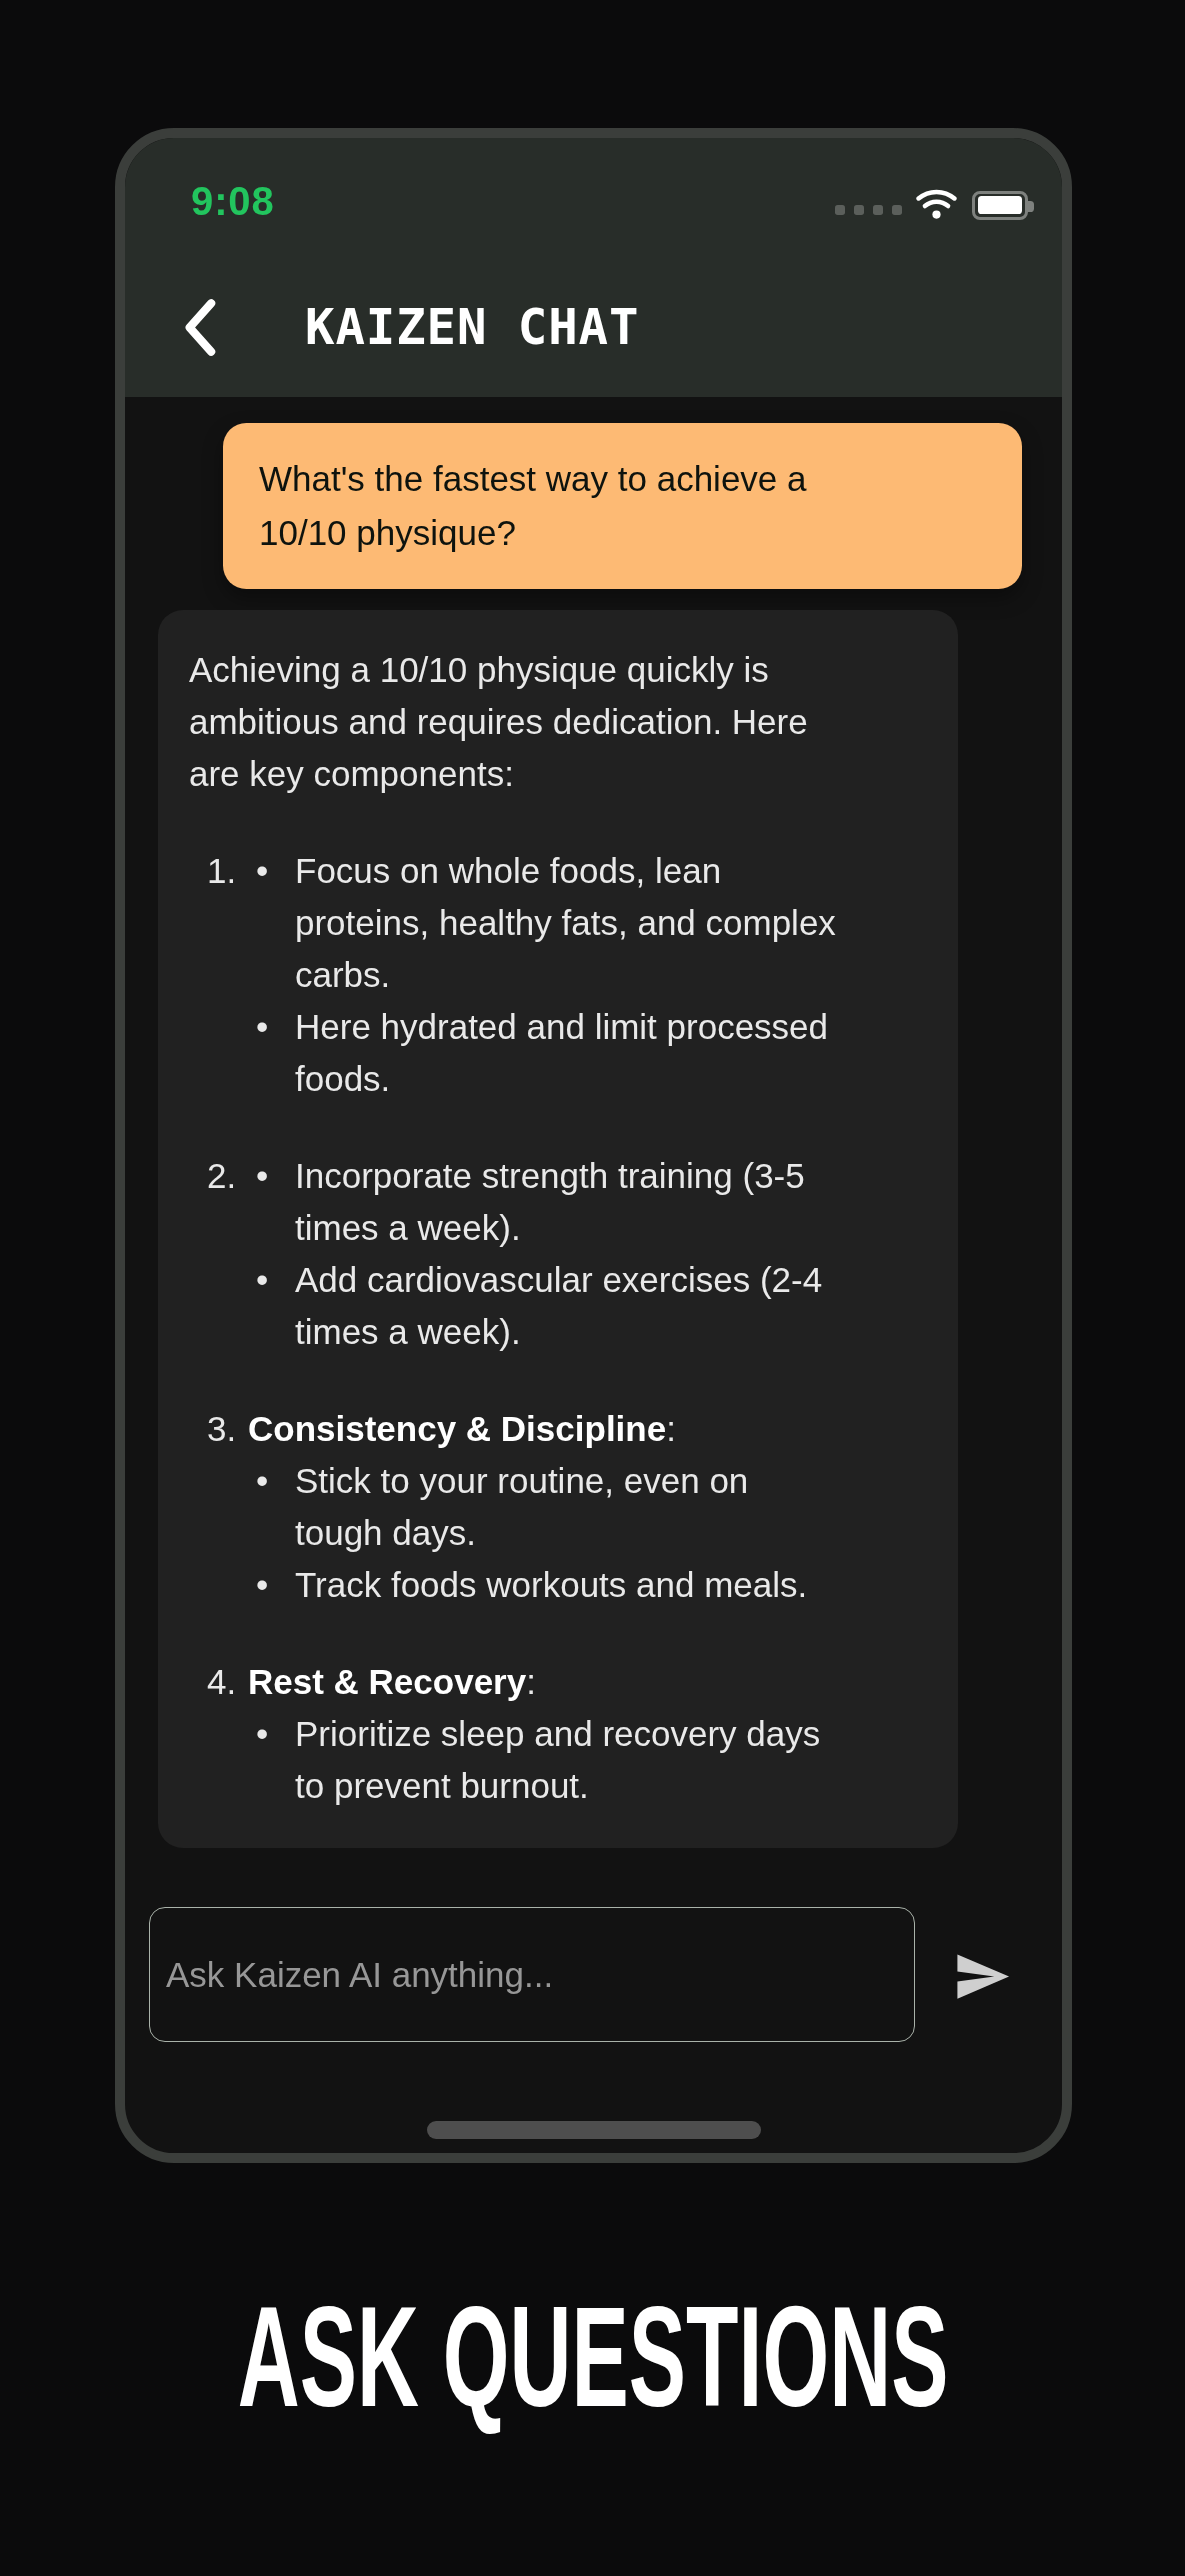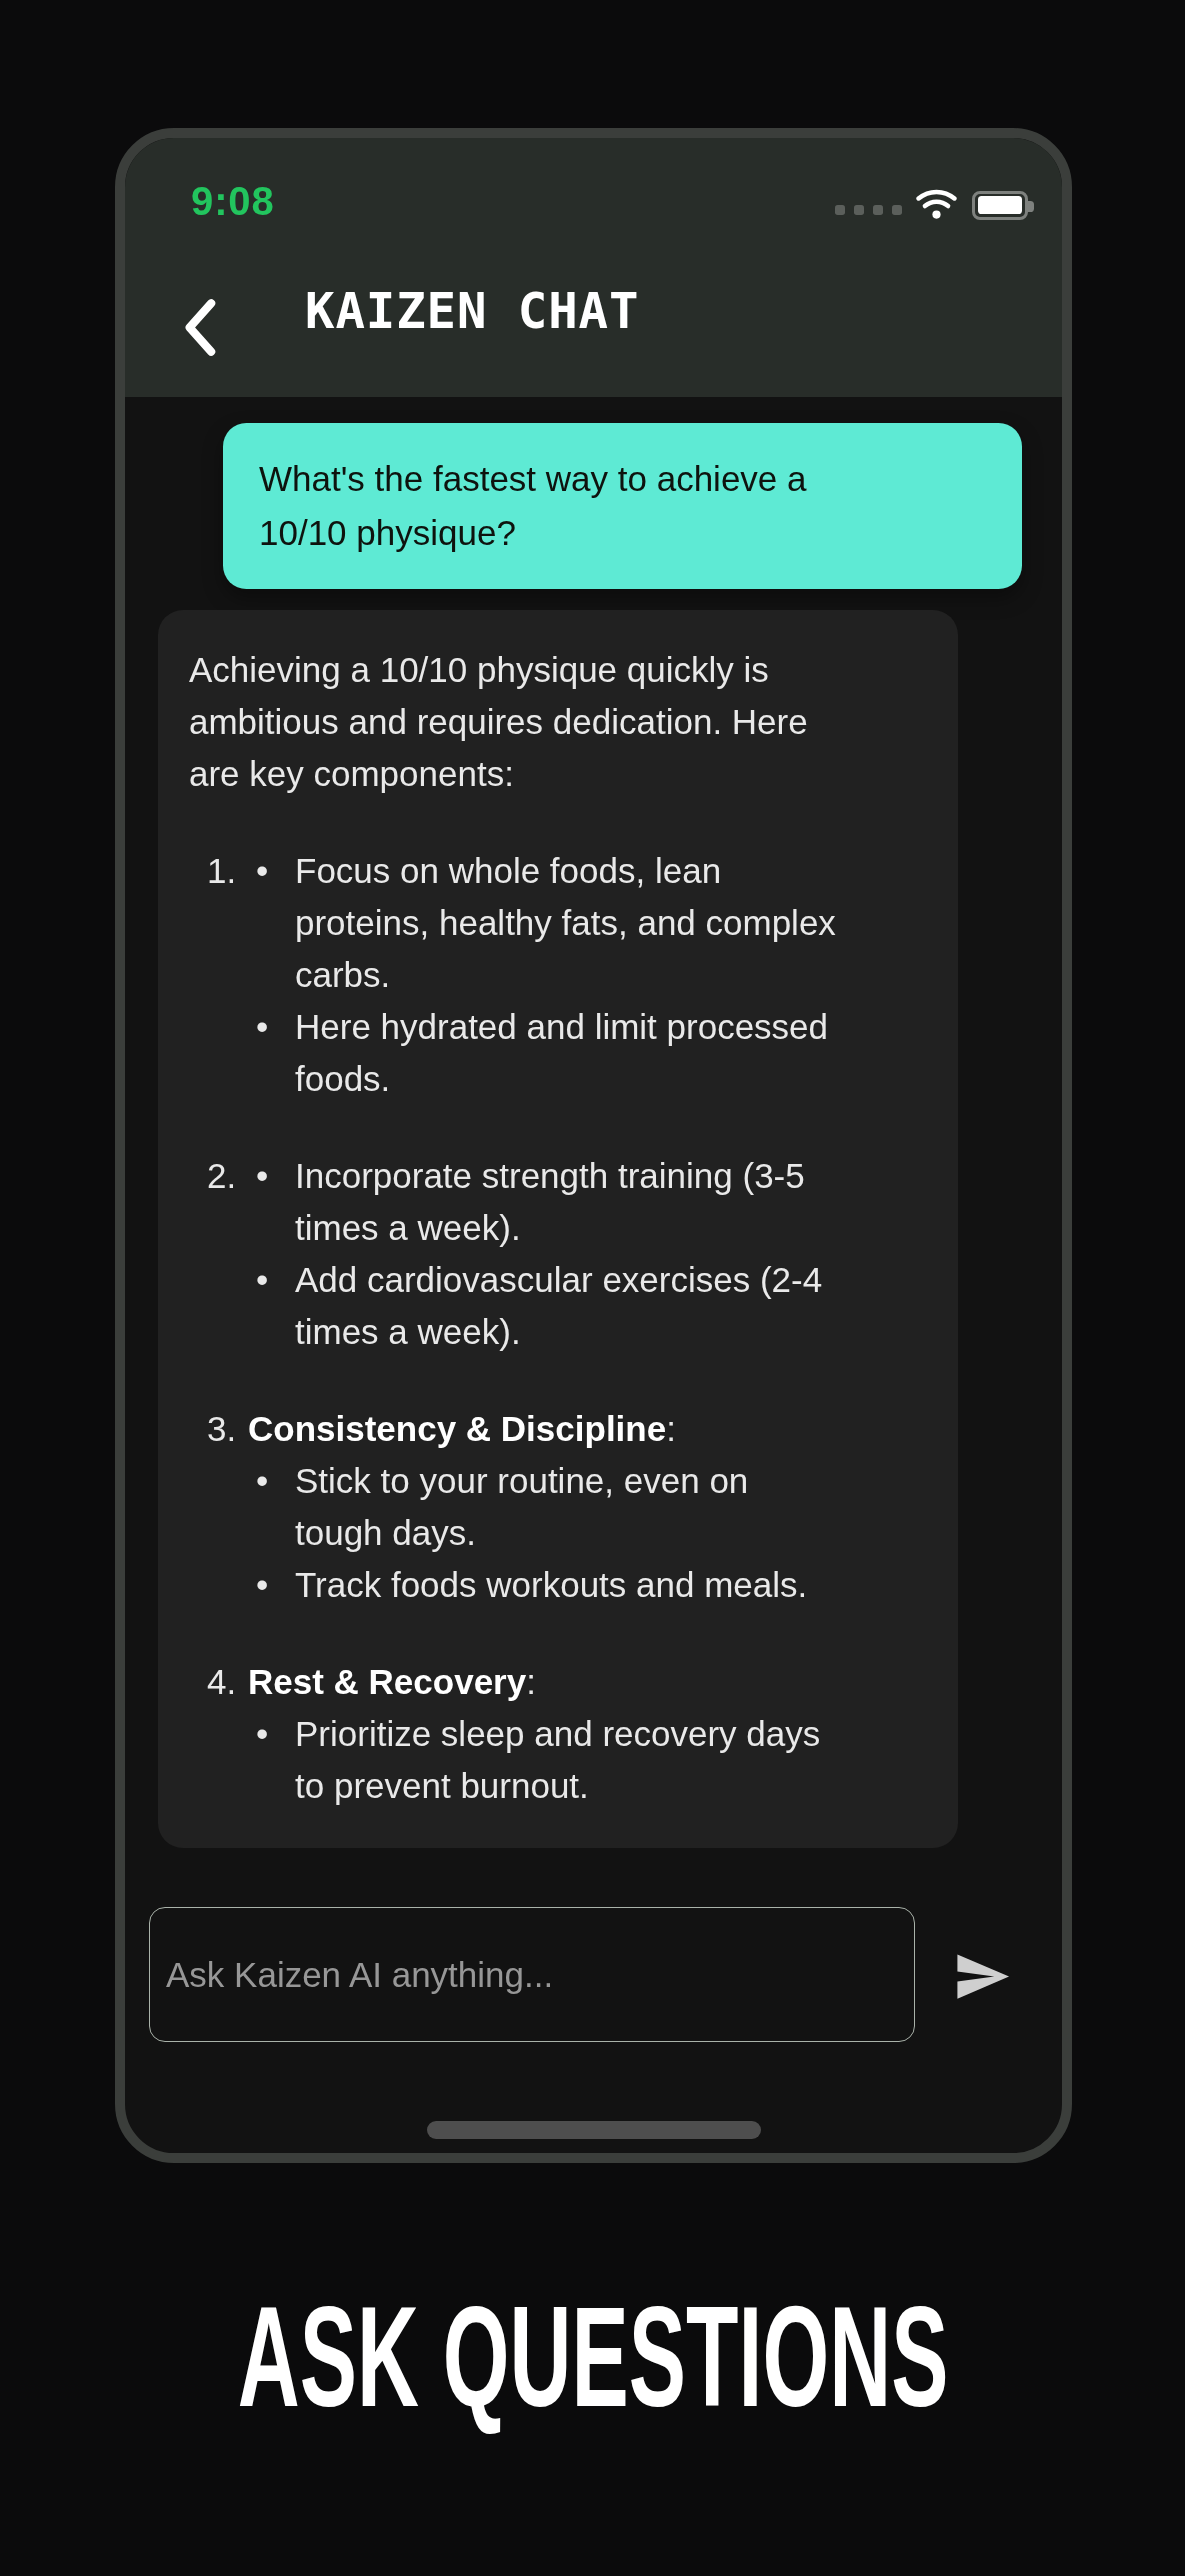--- a/index.html
+++ b/index.html
@@ -21,29 +21,29 @@
   .status-icons{position:absolute;right:27px;top:49px;height:36px;display:flex;align-items:center;gap:14.4px;}
   .cell-dots{display:flex;gap:9px;align-items:center;margin-top:10.8px;}
   .cell-dots i{width:10px;height:10px;border-radius:2.7px;background:#5B5F5B;display:block;}
   .wifi{width:41px;height:32px;display:block;}
   .batt{position:relative;width:56px;height:29px;border:3.6px solid #7E817E;border-radius:8px;box-sizing:border-box;margin-right:7.2px;}
   .batt .fill{position:absolute;top:2.7px;left:2.7px;right:2.7px;bottom:2.7px;background:#FFFFFF;border-radius:3.6px;}
   .batt .nub{position:absolute;right:-9px;top:7.2px;width:5.4px;height:11.7px;background:#7E817E;border-radius:0 3.6px 3.6px 0;}
   .back-btn{position:absolute;left:52px;top:158px;width:45px;height:63px;background:none;border:none;padding:0;cursor:pointer;}
   .back-btn svg{width:100%;height:100%;display:block;}
   .nav-title{
-    position:absolute;left:180px;top:147px;
+    position:absolute;left:180px;top:163px;
     font-family:"DejaVu Sans Mono",monospace;font-weight:700;
     font-size:49px;line-height:54px;color:#FFFFFF;letter-spacing:0.9px;white-space:nowrap;
   }
   
   .chat{position:absolute;top:259px;left:0;width:100%;height:1493px;overflow:hidden;background:#121212;}
   .bubble-user{
     margin:26px 40px 0 auto;width:799px;box-sizing:border-box;
-    background:#5eead4;color:#0E130E;border-radius:23.4px;
+    background:#fdba74;color:#0E130E;border-radius:23.4px;
     padding:29px 36px;font-size:35px;line-height:54px;
     box-shadow:0 9px 20px rgba(0,0,0,.35);
   }
   .bubble-user .msg{max-width:611px;}
   .bubble-ai{
     margin:20.7px 0 0 33px;width:800px;box-sizing:border-box;
     background:#212121;color:#E9E9E9;border-radius:25px;
     padding:34px 20px 36px 31px;font-size:35px;line-height:52px;
   }
   .ai-intro{max-width:647px;}

